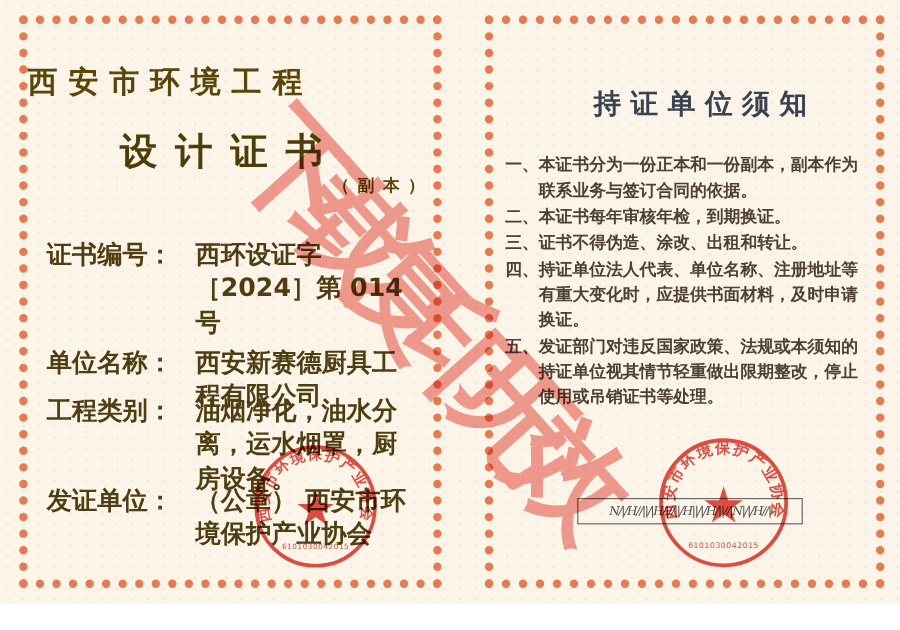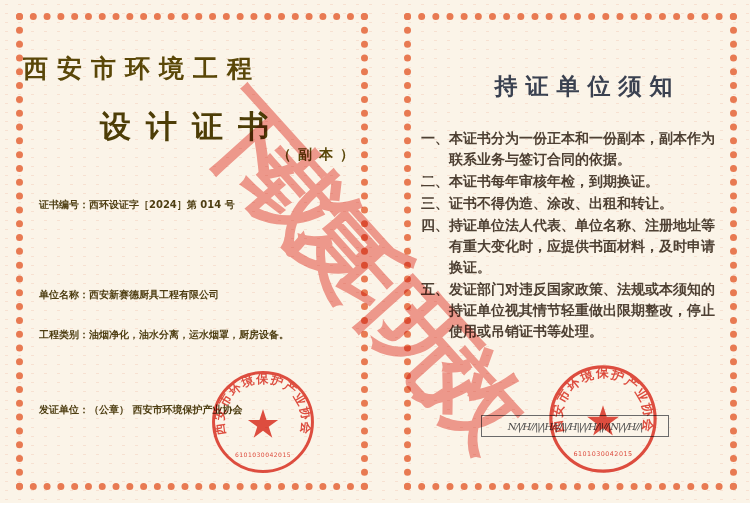--- a/index.html
+++ b/index.html
@@ -35,22 +35,22 @@
     letter-spacing:15px;color:#4d3d06;white-space:nowrap;
   }
   .copy-type{
     position:absolute;left:0;top:126px;width:100%;
     text-align:right;font-size:14px;font-weight:bold;
     letter-spacing:7px;color:#5a4708;
   }
   .frow{
     position:absolute;left:16px;width:312px;
     display:flex;align-items:flex-start;
-    font-size:10px;font-weight:bold;color:#4e3e12;
-    line-height:1.35;white-space:nowrap;
+    font-size:21px;font-weight:bold;color:#4e3e12;
+    line-height:1.35;white-space:nowrap;gap:19px;
   }
   .frow .lbl{flex:0 0 auto;}
   .frow .val{flex:0 1 auto;white-space:normal;}
   .frow-no{top:178px;}
   .frow-grade{top:221px;}
   .frow-grade .gap{width:18px;flex:0 0 auto;}
   .frow-company{top:268px;}
   .frow-type{top:308px;}
   .frow-type .val{width:235px;}
   .frow-issuer{top:383px;}

